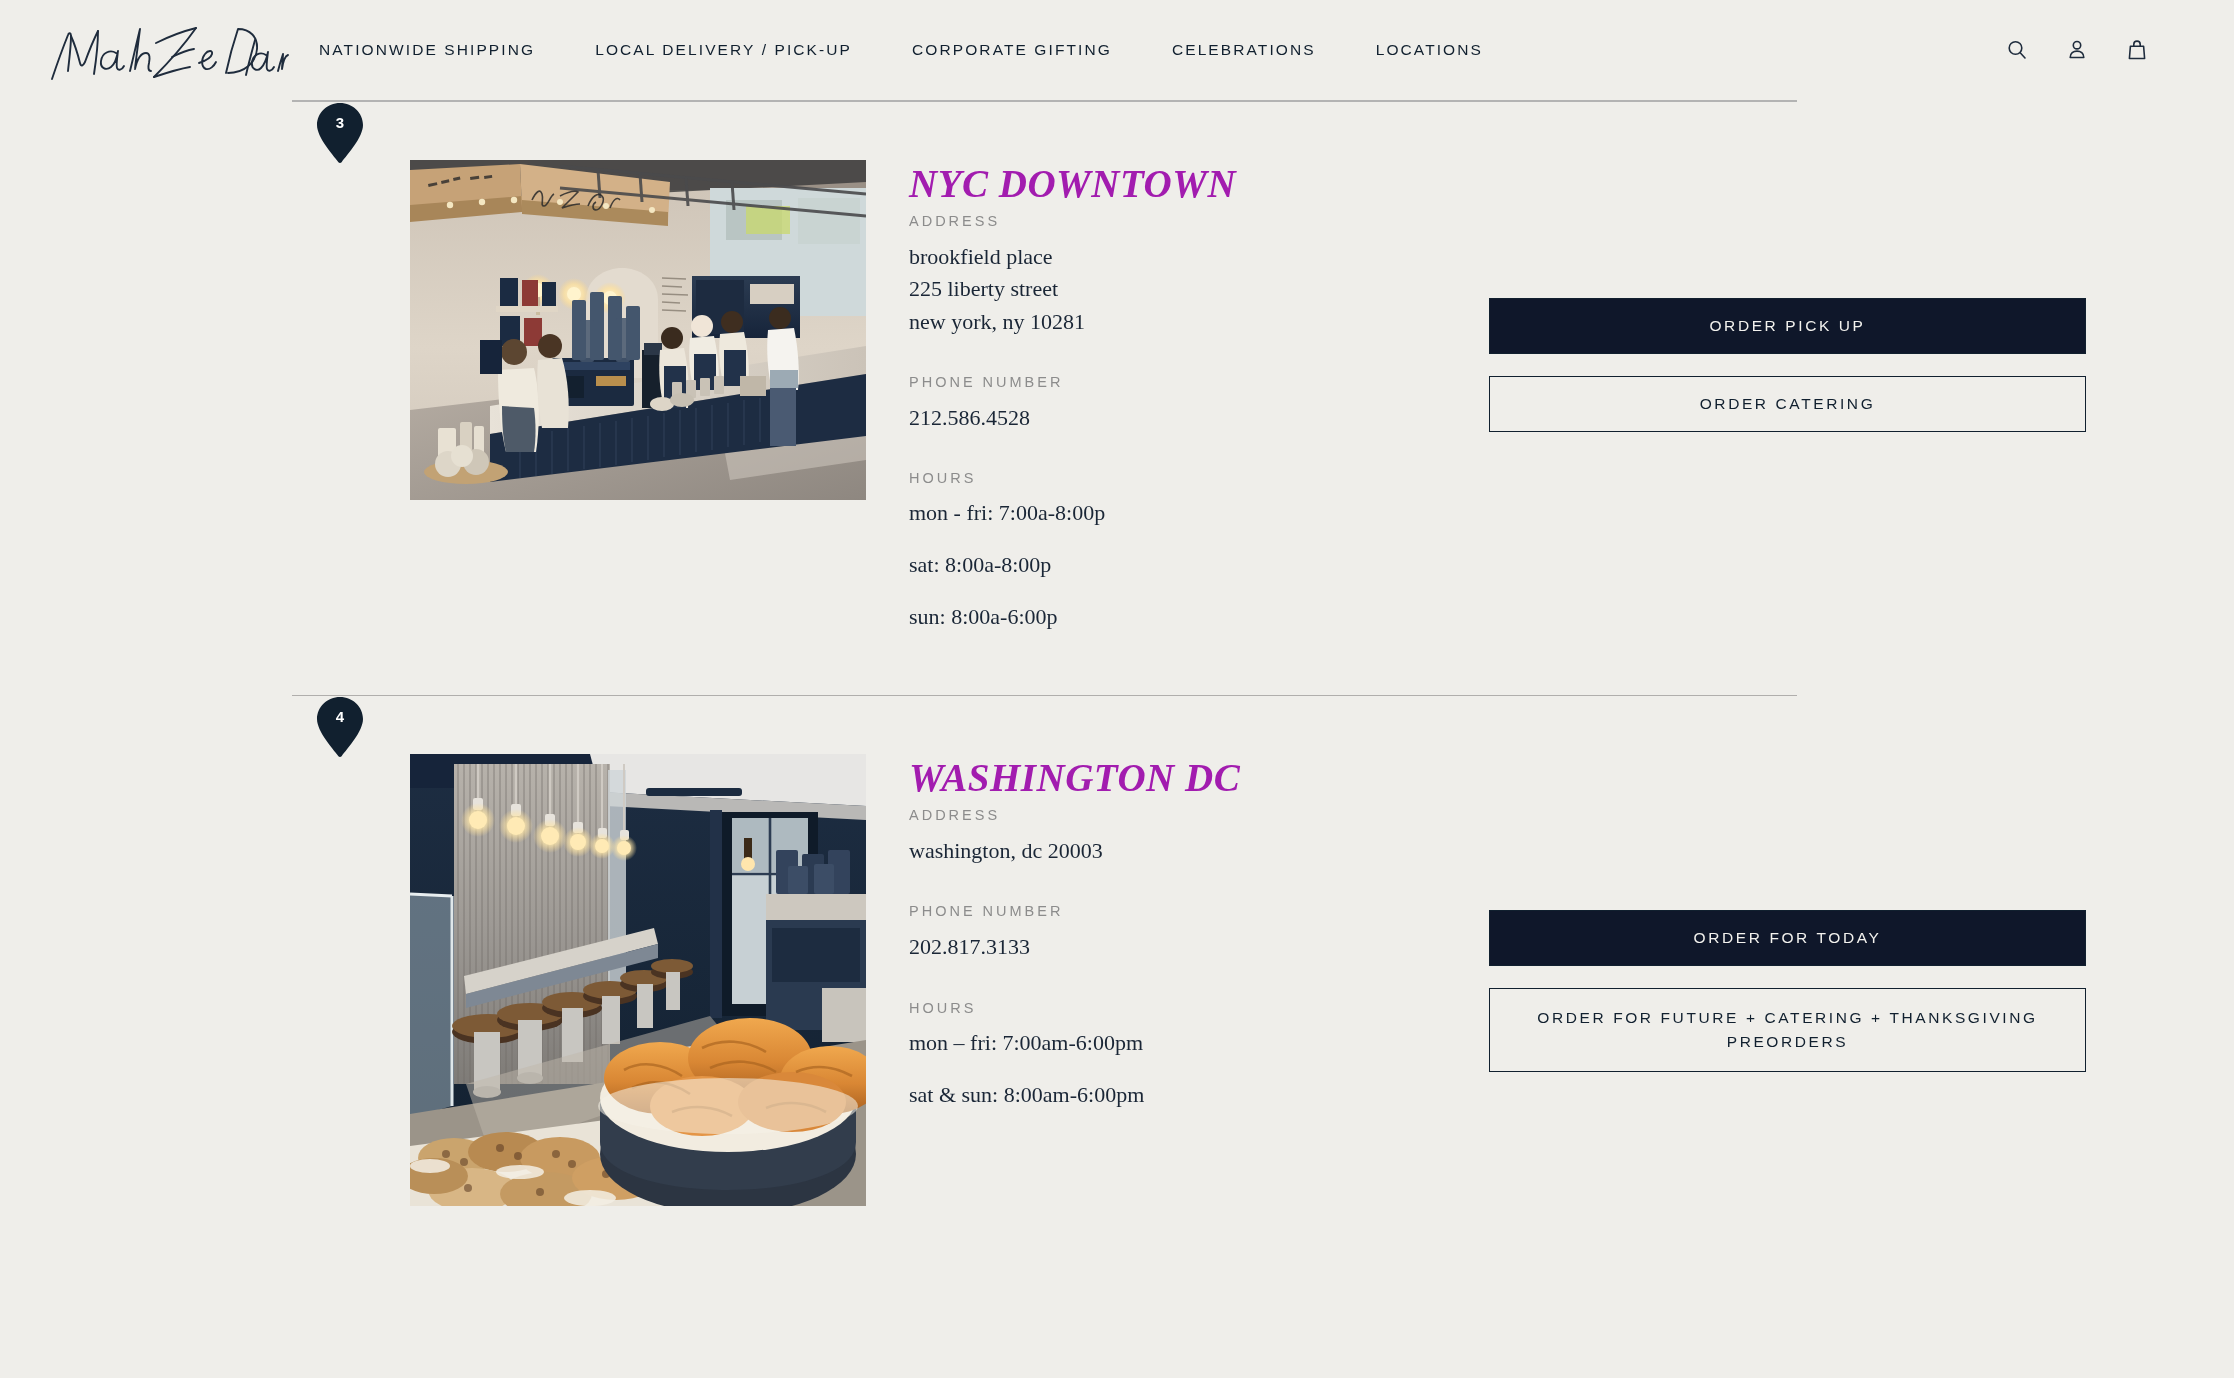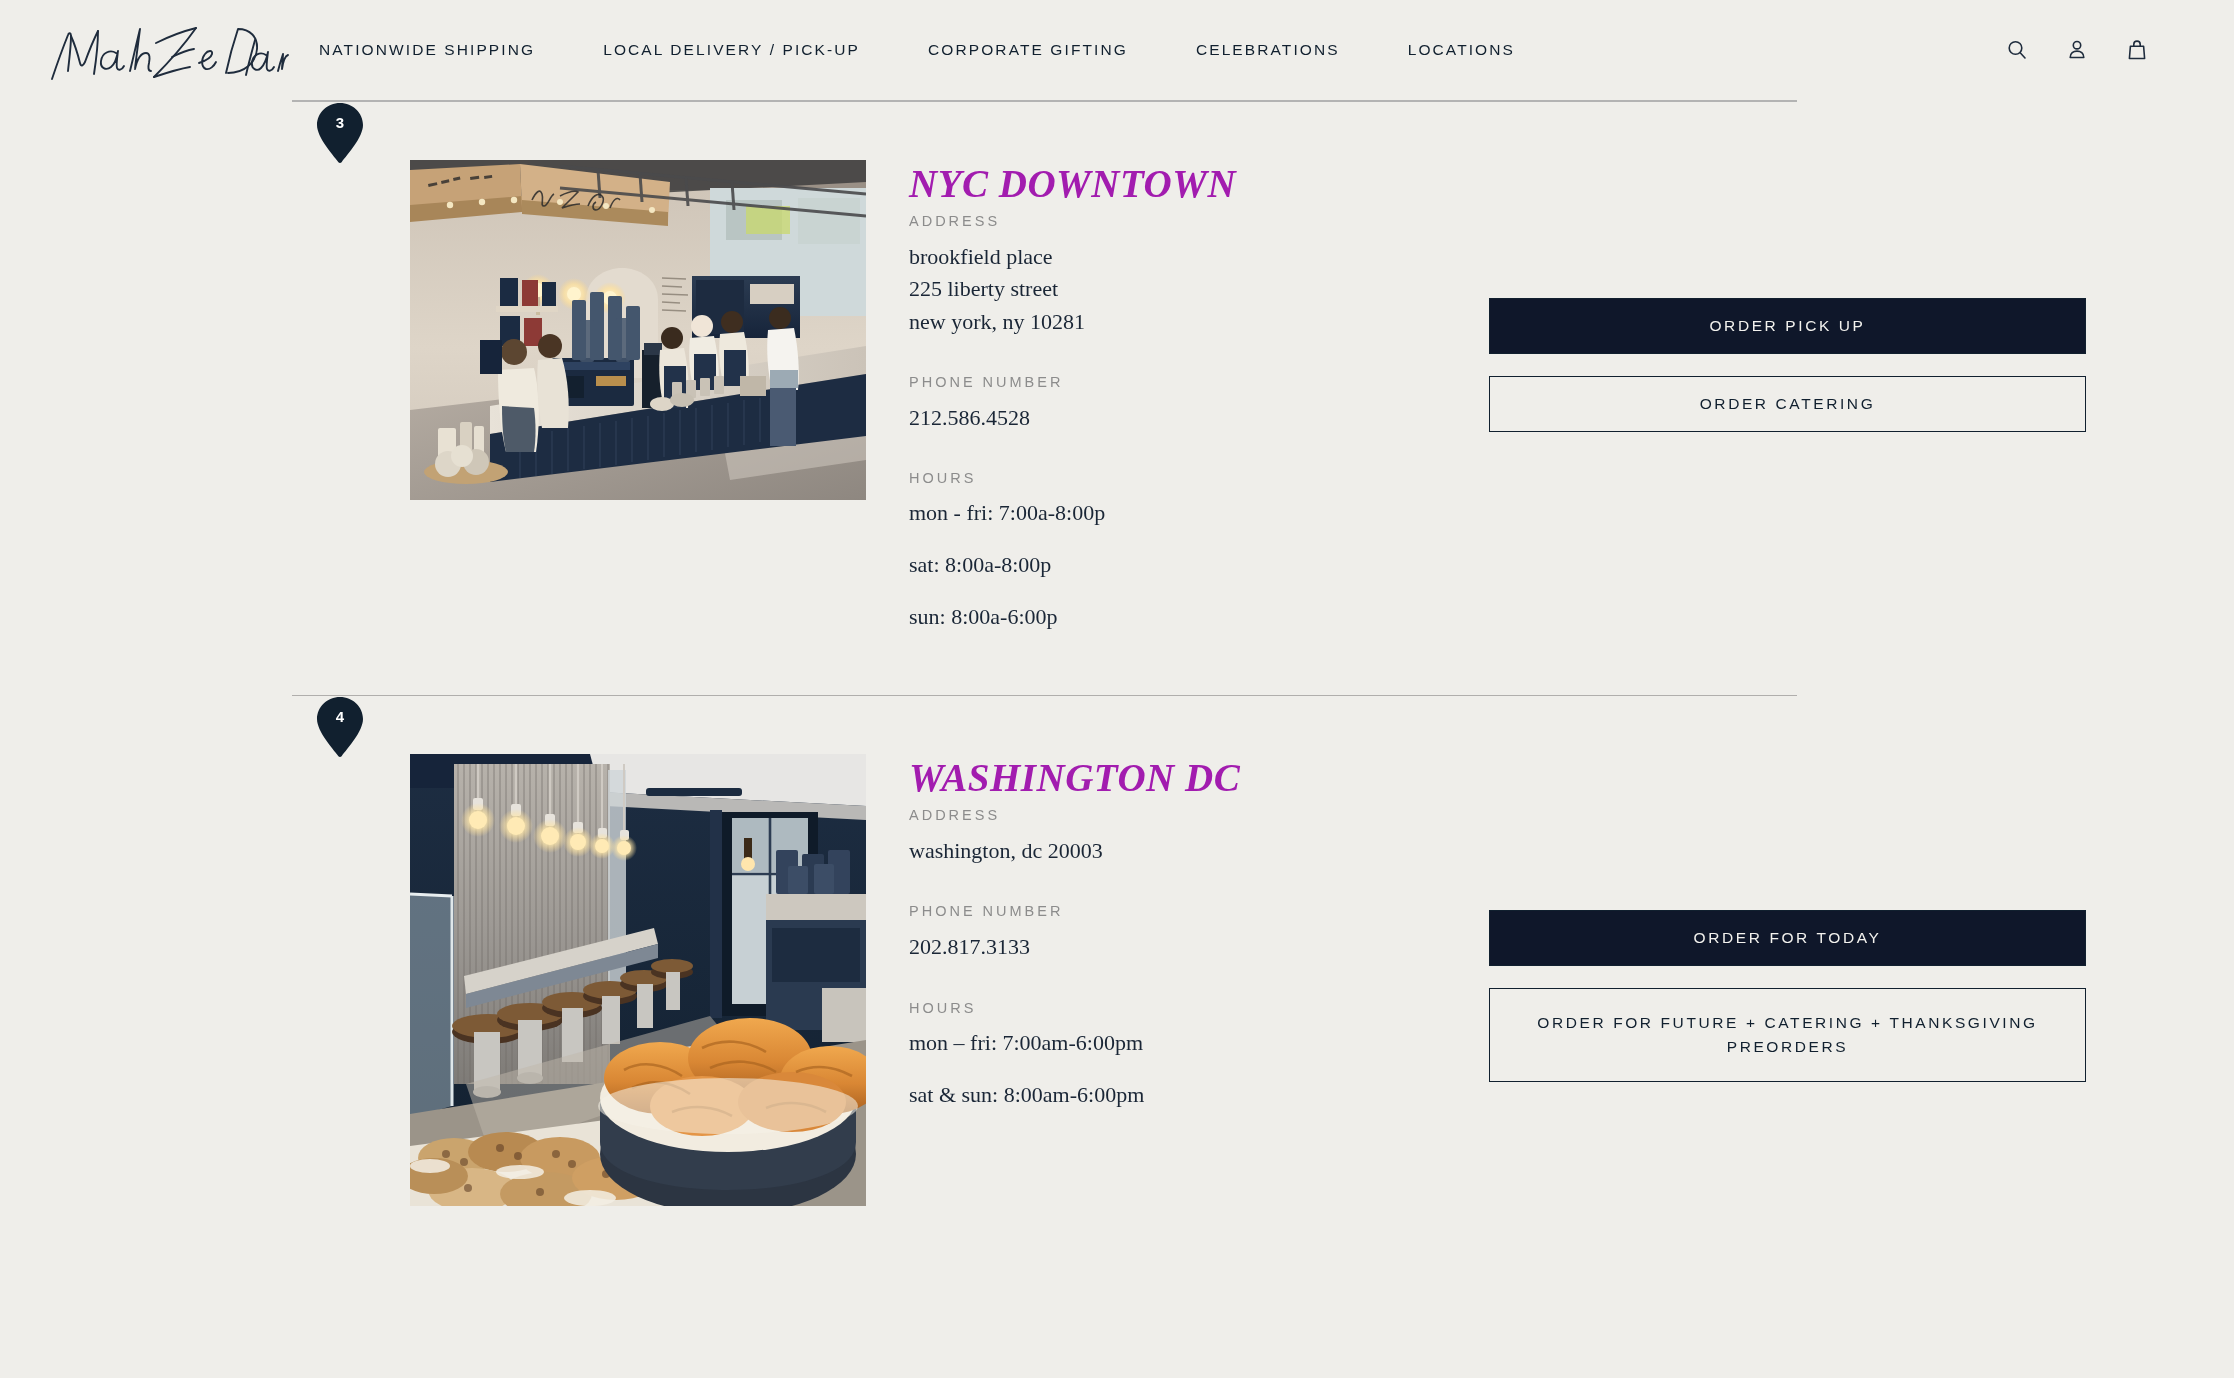--- a/index.html
+++ b/index.html
@@ -29,21 +29,21 @@
   .logo {
     width: 245px;
     flex: 0 0 245px;
     padding-top: 4px;
   }
   .logo svg { display: block; }
 
   .main-nav {
     display: flex;
     align-items: center;
-    gap: 12px;
+    gap: 4px;
     margin-left: 30px;
     flex: 1;
   }
 
   .nav-link {
     font-family: "Liberation Sans", sans-serif;
     font-size: 15.5px;
     letter-spacing: 2.1px;
     font-weight: 500;
     color: #11202f;
@@ -196,21 +196,21 @@
     height: 56px;
   }
   .btn-secondary {
     background: transparent;
     color: #11202f;
     border: 1.5px solid #11202f;
     height: 56px;
     margin-top: 22px;
   }
   .btn-secondary.multiline {
-    height: 94px;
+    height: 84px;
     line-height: 1.55;
   }
 </style>
 </head>
 <body>
 
 <header class="site-header">
 
   <a class="logo" href="#">
     <svg width="245" height="70" viewBox="0 0 245 70" fill="none">

